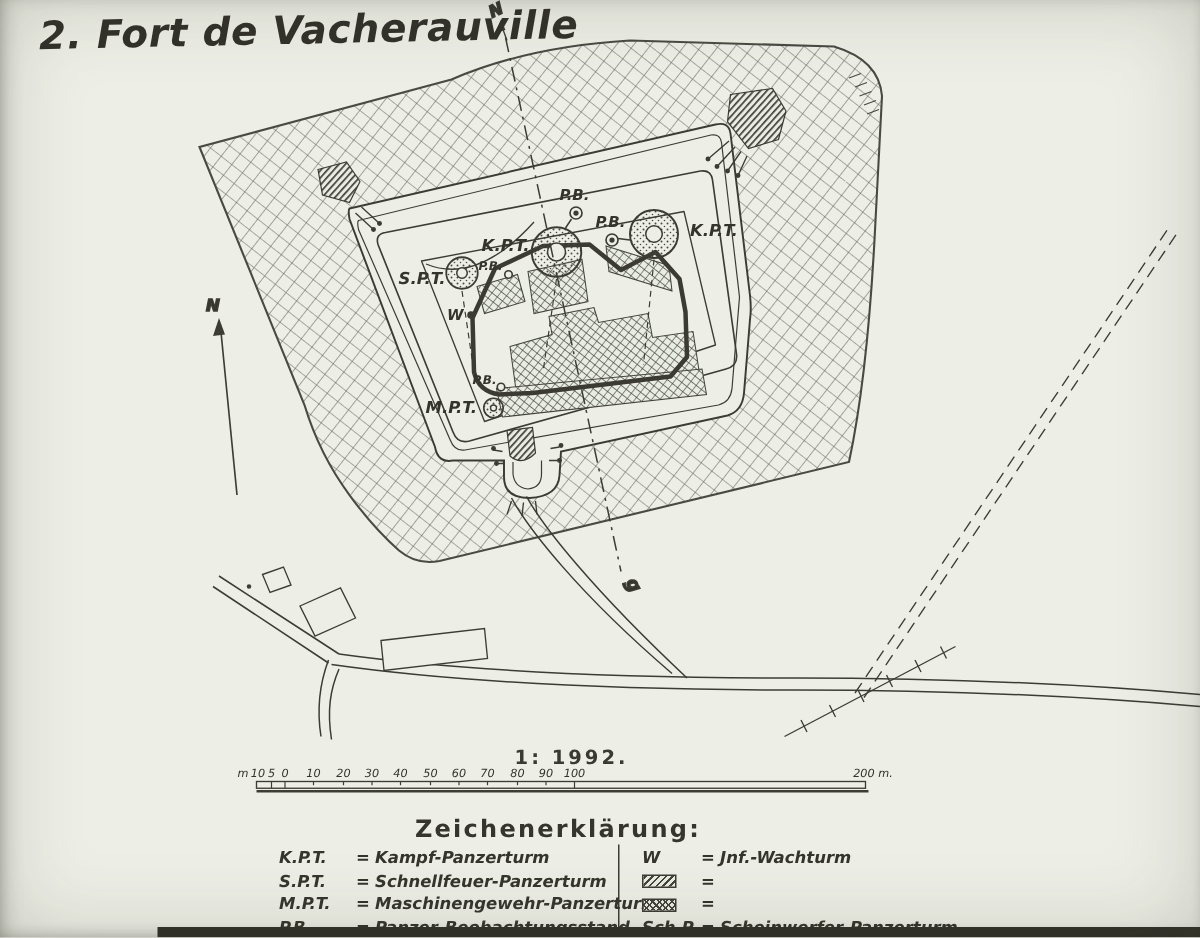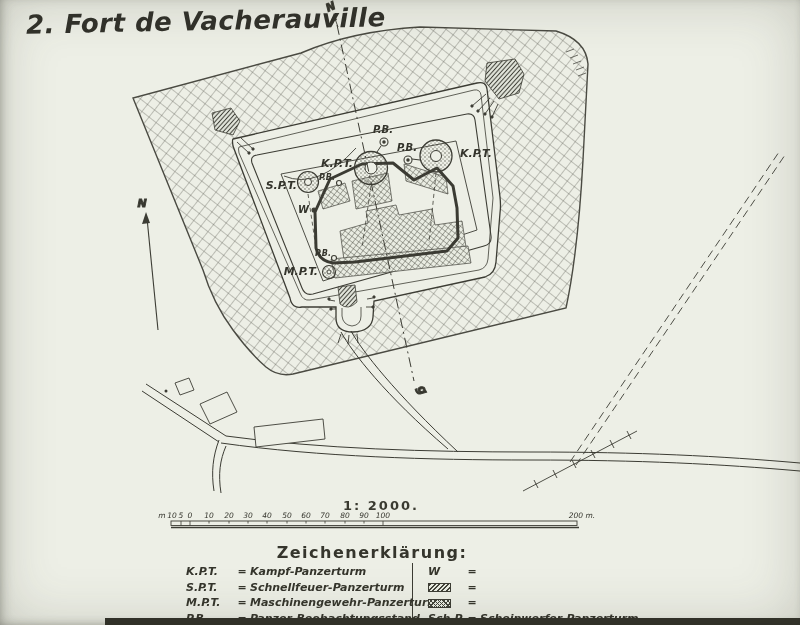--- a/index.html
+++ b/index.html
@@ -236,21 +236,21 @@
         <text class="stext" x="345" y="518" text-anchor="middle">80</text>
         <text class="stext" x="364" y="518" text-anchor="middle">90</text>
         <text class="stext" x="383" y="518" text-anchor="middle">100</text>
         <text class="stext" x="582" y="518" text-anchor="middle">200 m.</text>
       </g>
     </g>
   </svg>
 
   <div class="abs title">2. Fort de Vacherauville</div>
 
-  <div class="abs ratio">1: 2000.</div>
+  <div class="abs ratio">1: 1992.</div>
 
   <div class="abs legend-heading">Zeichenerklärung:</div>
   <div class="abs divider"></div>
 
   <div class="abs legend-col col-left">
     <div class="row">
       <span class="abbr">K.P.T.</span>
       <span class="eq">=</span>
       <span class="term">Kampf-Panzerturm</span>
     </div>
@@ -268,20 +268,21 @@
       <span class="abbr">P.B.</span>
       <span class="eq">=</span>
       <span class="term">Panzer-Beobachtungsstand</span>
     </div>
   </div>
 
   <div class="abs legend-col col-right">
     <div class="row">
       <span class="abbr">W</span>
       <span class="eq">=</span>
+      <span class="term">Jnf.-Wachturm</span>
     </div>
     <div class="row">
       <span class="swatch hatch"></span>
       <span class="eq">=</span>
     </div>
     <div class="row">
       <span class="swatch crosshatch"></span>
       <span class="eq">=</span>
     </div>
     <div class="row">

